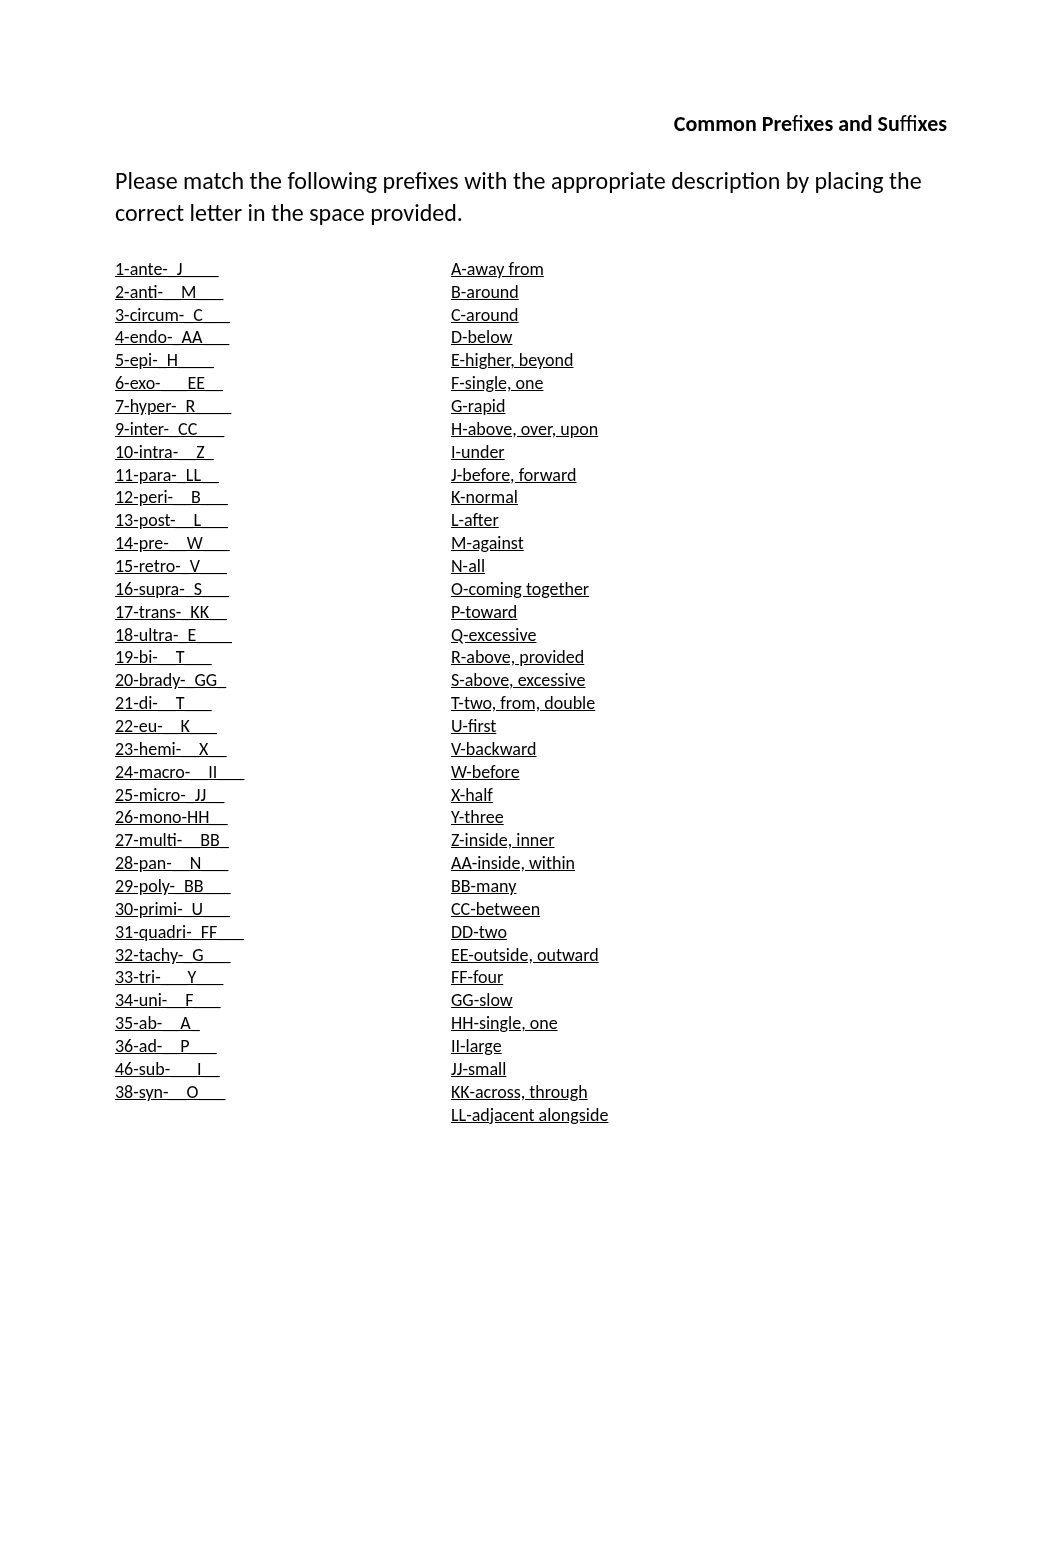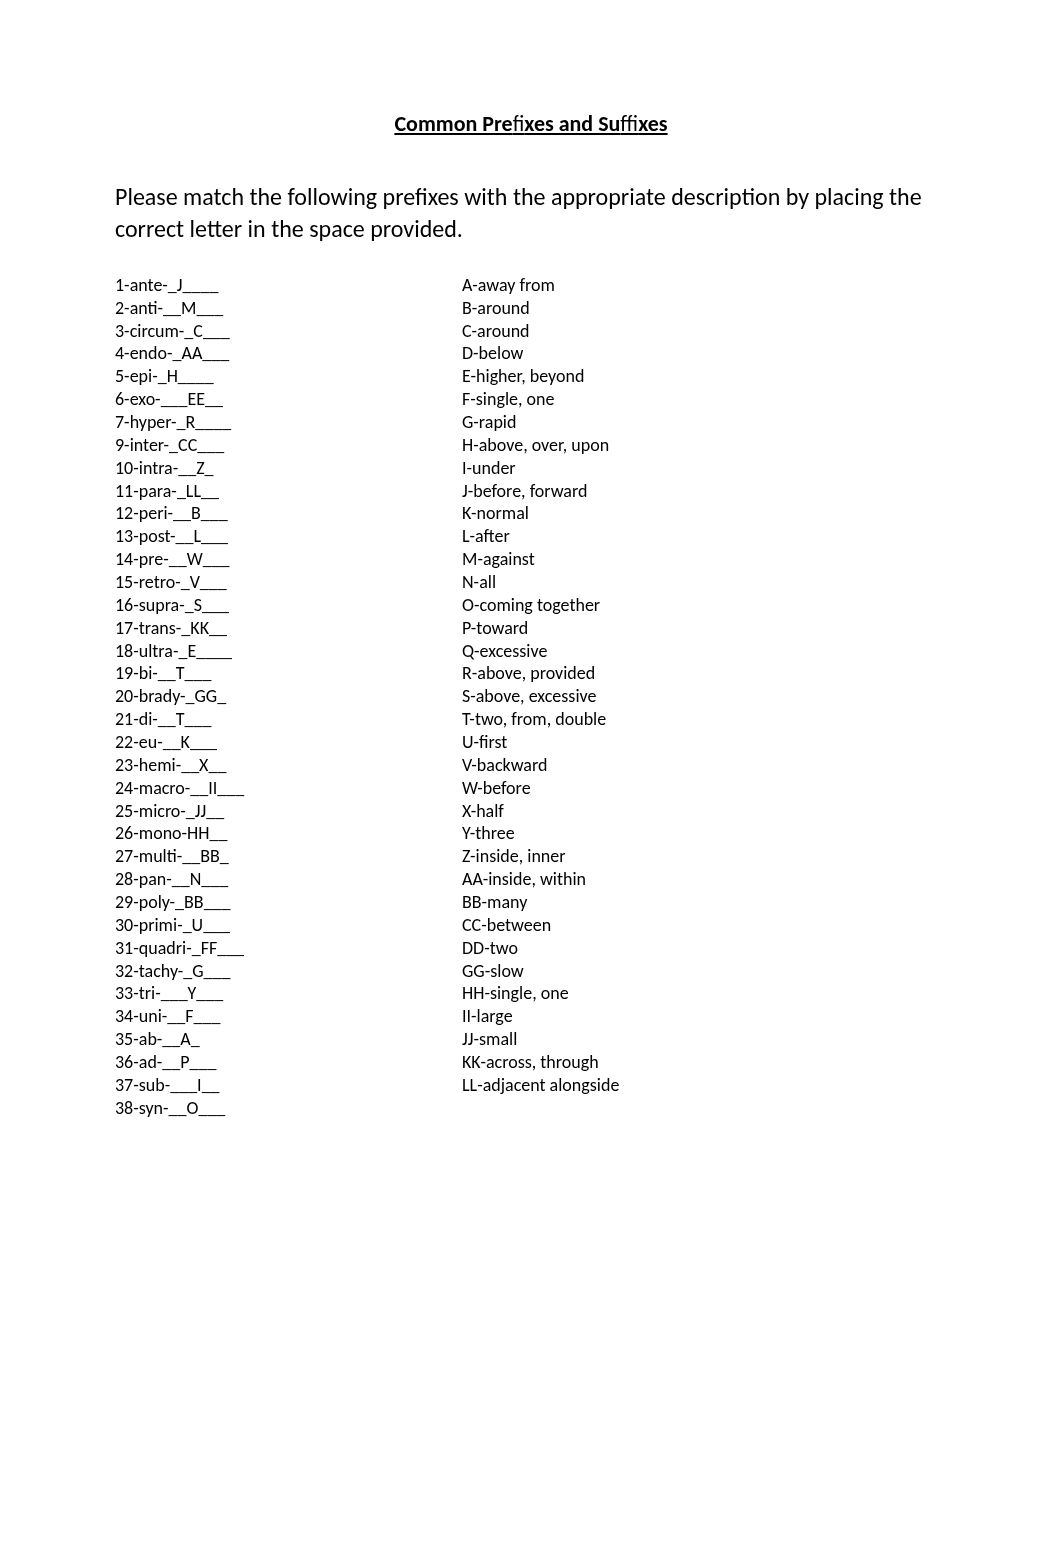--- a/index.html
+++ b/index.html
@@ -9,39 +9,39 @@
     }
     body {
       font-family: Calibri, 'Segoe UI', Arial, sans-serif;
       background: #ffffff;
       width: 1062px;
       height: 1556px;
       padding: 110px 115px 0 115px;
       color: #000000;
     }
     .title {
-      text-align: center;
+      text-align: right;
       font-size: 22px;
-      margin-bottom: 44px;
-      text-decoration: underline;
+      margin-bottom: 28px;
     }
     .title-bold {
       font-weight: bold;
     }
     .title-normal {
       font-weight: normal;
     }
     .instructions {
       font-size: 24px;
       line-height: 1.35;
       margin-bottom: 28px;
     }
     .columns {
       display: flex;
-      gap: 11px;
+      gap: 0;
+      text-decoration: underline;
     }
     .left-col {
       width: 336px;
       flex-shrink: 0;
     }
     .right-col {
       flex: 1;
     }
     .line {
       font-size: 18px;
@@ -88,21 +88,21 @@
       <div class="line">27-multi-__BB_</div>
       <div class="line">28-pan-__N___</div>
       <div class="line">29-poly-_BB___</div>
       <div class="line">30-primi-_U___</div>
       <div class="line">31-quadri-_FF___</div>
       <div class="line">32-tachy-_G___</div>
       <div class="line">33-tri-___Y___</div>
       <div class="line">34-uni-__F___</div>
       <div class="line">35-ab-__A_</div>
       <div class="line">36-ad-__P___</div>
-      <div class="line">37-sub-___I__</div>
+      <div class="line">46-sub-___I__</div>
       <div class="line">38-syn-__O___</div>
     </div>
   <div class="right-col" id="right-col">
       <div class="line">A-away from</div>
       <div class="line">B-around</div>
       <div class="line">C-around</div>
       <div class="line">D-below</div>
       <div class="line">E-higher, beyond</div>
       <div class="line">F-single, one</div>
       <div class="line">G-rapid</div>
@@ -122,20 +122,22 @@
       <div class="line">U-first</div>
       <div class="line">V-backward</div>
       <div class="line">W-before</div>
       <div class="line">X-half</div>
       <div class="line">Y-three</div>
       <div class="line">Z-inside, inner</div>
       <div class="line">AA-inside, within</div>
       <div class="line">BB-many</div>
       <div class="line">CC-between</div>
       <div class="line">DD-two</div>
+      <div class="line">EE-outside, outward</div>
+      <div class="line">FF-four</div>
       <div class="line">GG-slow</div>
       <div class="line">HH-single, one</div>
       <div class="line">II-large</div>
       <div class="line">JJ-small</div>
       <div class="line">KK-across, through</div>
       <div class="line">LL-adjacent alongside</div>
     </div>
 </div>
 
 </body></html>

